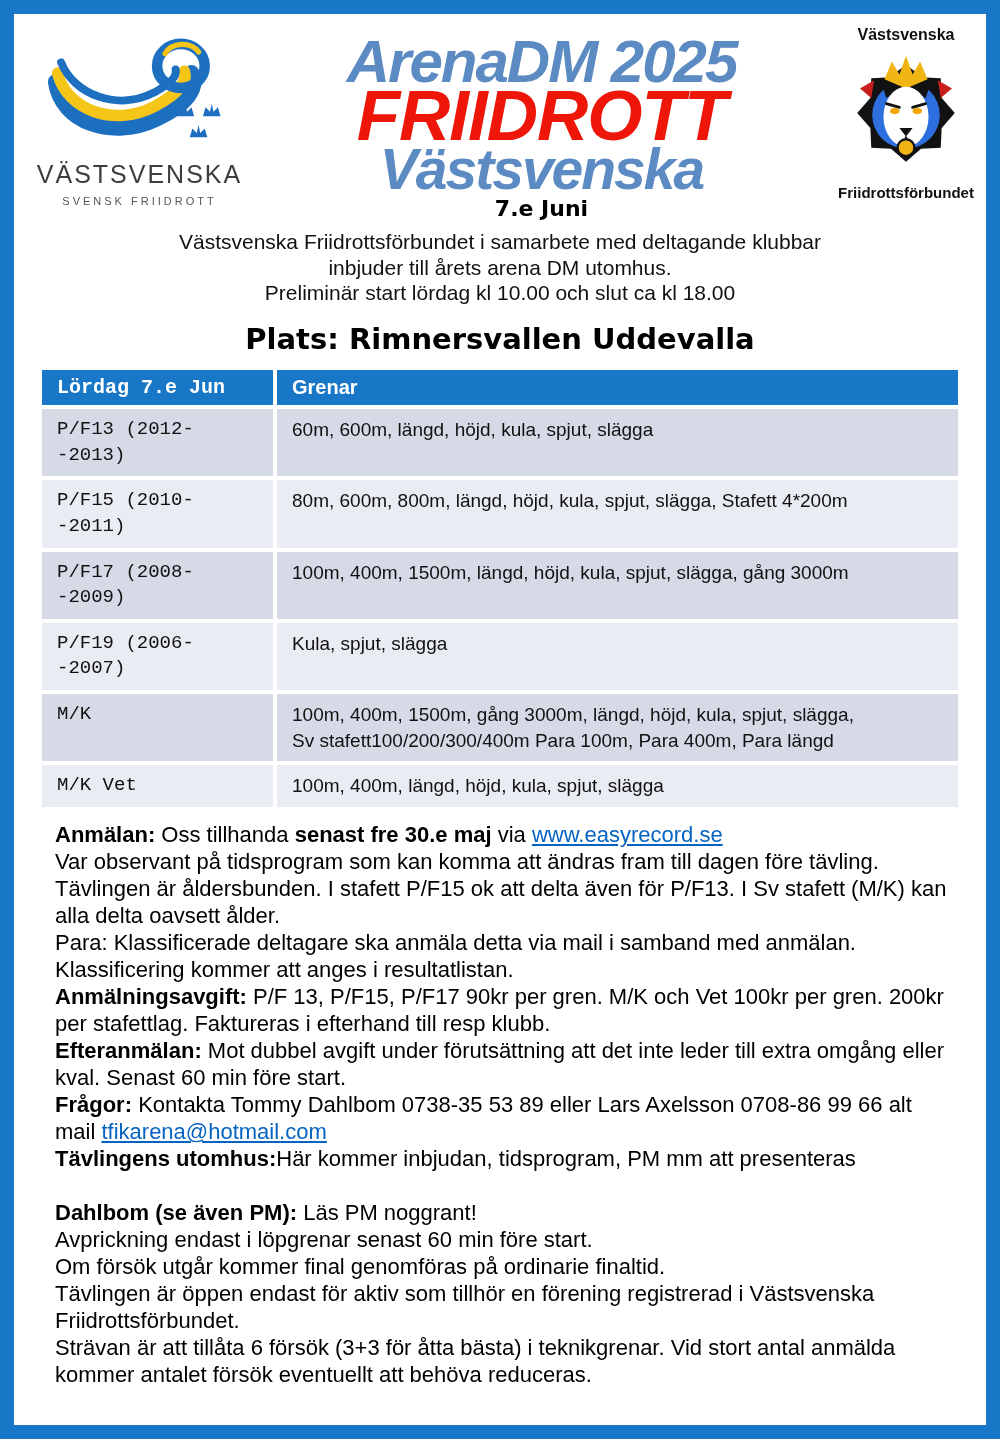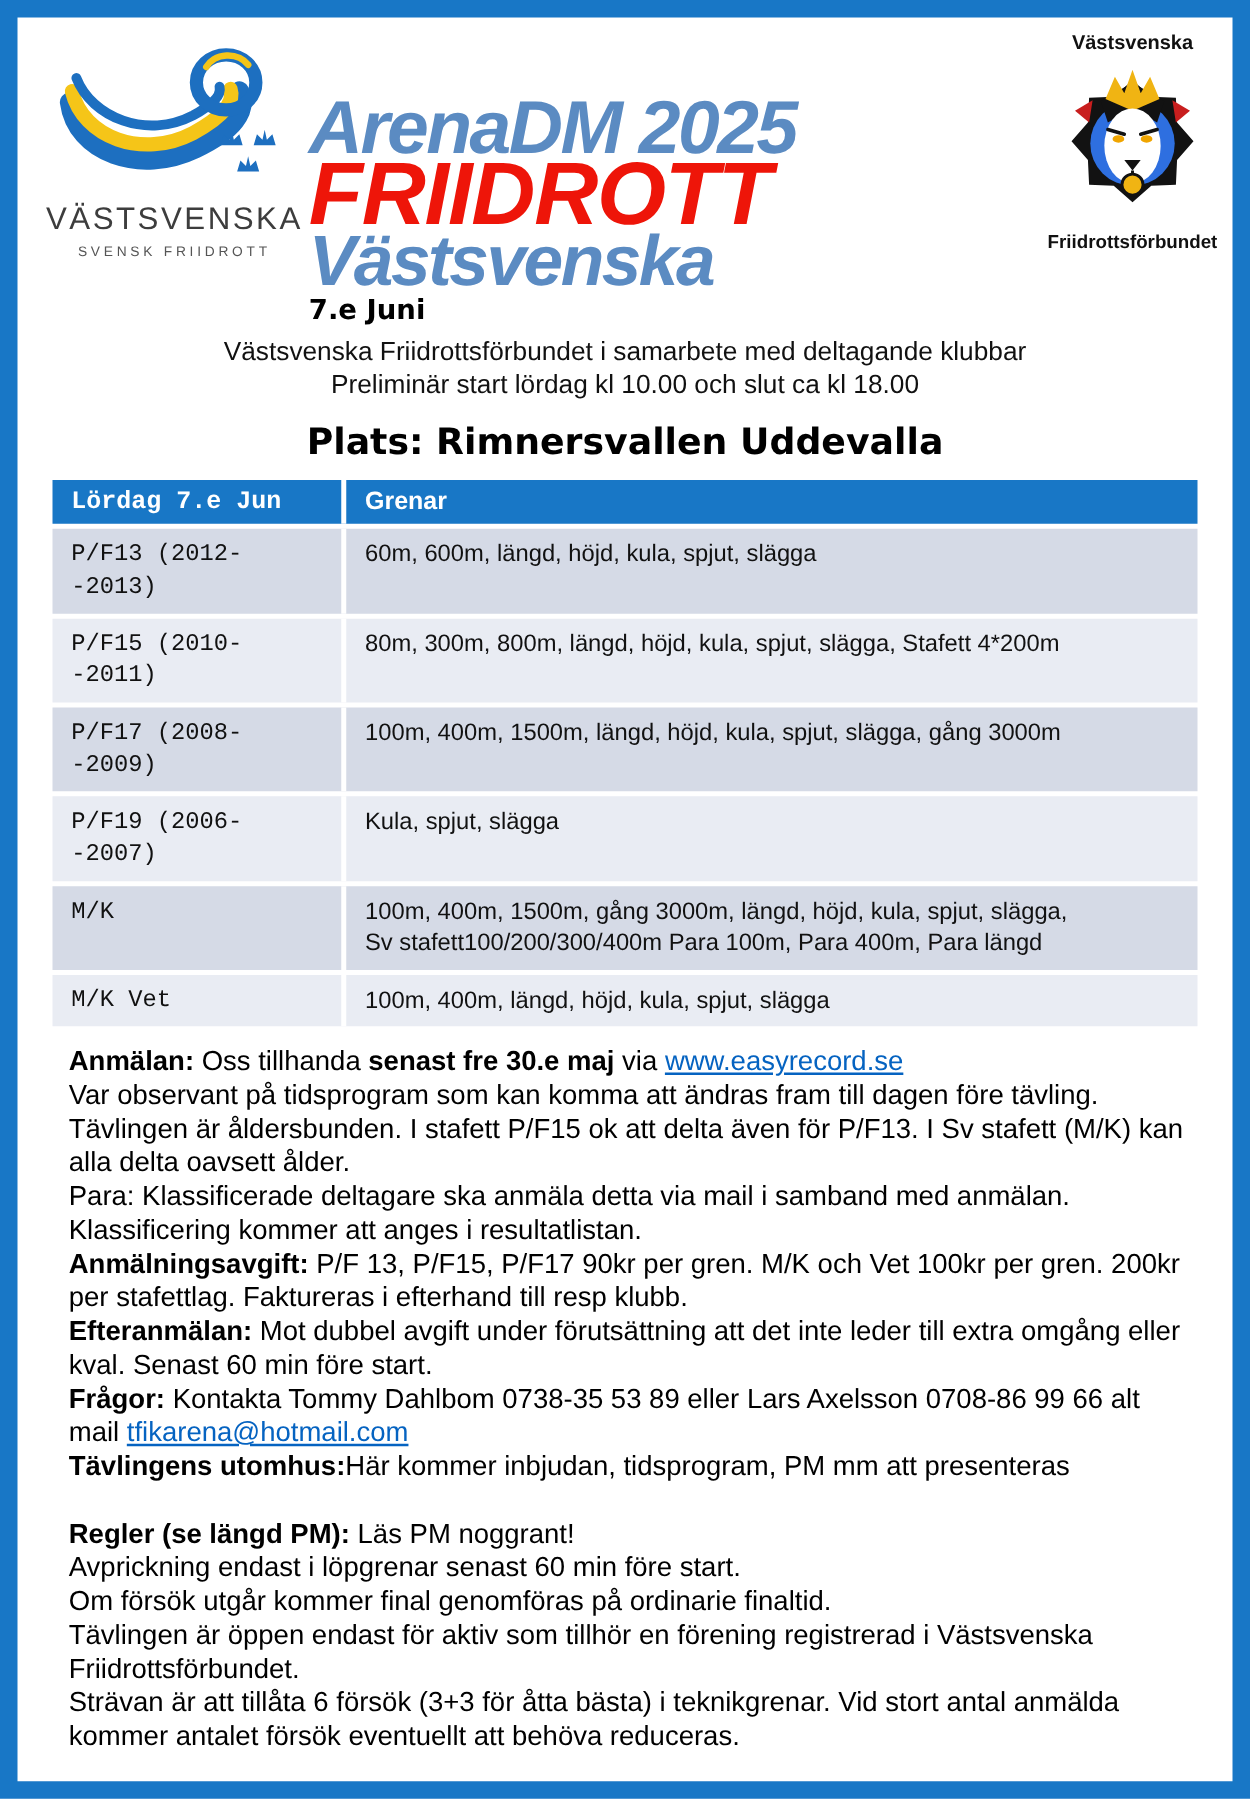--- a/index.html
+++ b/index.html
@@ -4,21 +4,21 @@
 <style>
   html,body{margin:0;padding:0;}
   body{width:1000px;height:1439px;font-family:"Liberation Sans",sans-serif;background:#fff;}
   .frame{box-sizing:border-box;width:1000px;height:1439px;border:14px solid #1877c6;background:#fff;position:relative;overflow:hidden;}
 
   
   .header{display:flex;align-items:flex-start;padding:8px 10px 0 18px;}
   .logo-left{width:215px;flex:none;text-align:center;padding-top:14px;}
   .logo-left .org{font-size:25px;letter-spacing:2px;color:#3d3d3d;font-weight:400;margin-top:2px;}
   .logo-left .suborg{font-size:11px;letter-spacing:3px;color:#555;margin-top:6px;}
-  .title-block{flex:1;line-height:.92;padding-top:12px;margin-top:40px;}
+  .title-block{flex:1;text-align:center;line-height:.92;padding-top:12px;}
   .t1{font-style:italic;font-weight:700;font-size:60px;color:#5b8bc2;letter-spacing:-2px;}
   .t2{font-style:italic;font-weight:700;font-size:71px;color:#ee1509;letter-spacing:-1px;margin-top:-6px;}
   .t3{font-style:italic;font-weight:700;font-size:57px;color:#5b8bc2;letter-spacing:-2px;margin-top:-6px;}
   .date{font-weight:700;font-size:22px;color:#000;margin-top:4px;font-family:"DejaVu Sans",sans-serif;}
   .logo-right{width:140px;flex:none;text-align:center;padding-top:4px;}
   .logo-right .top-label{font-weight:700;font-size:16px;color:#111;}
   .logo-right .bottom-label{font-weight:700;font-size:15px;color:#111;margin-top:-2px;}
 
   
   .intro{text-align:center;font-size:21px;line-height:1.22;color:#111;margin-top:10px;}
@@ -92,40 +92,41 @@
         <polygon fill="#121212" points="58,84 72,84 65,93"></polygon>
         <path d="M65,93 L65,99" stroke="#121212" stroke-width="2.5"></path>
         <circle cx="65" cy="105" r="9" fill="#f0b413" stroke="#121212" stroke-width="2.5"></circle>
       </svg>
       <div class="bottom-label">Friidrottsförbundet</div>
     </div>
   </div>
 
   <div class="intro">
     <div>Västsvenska Friidrottsförbundet i samarbete med deltagande klubbar</div>
+    <div>inbjuder till årets arena DM utomhus.</div>
     <div>Preliminär start lördag kl 10.00 och slut ca kl 18.00</div>
   </div>
   <div class="venue">Plats: Rimnersvallen Uddevalla</div>
 
   <div class="tbl">
     <div class="thead">
       <div class="c1">Lördag 7.e Jun</div>
       <div class="c2">Grenar</div>
     </div>
     <div>
         <div class="trow dark">
           <div class="c1">P/F13 (2012--2013)</div>
           <div class="c2">
             <div>60m, 600m, längd, höjd, kula, spjut, slägga</div>
           </div>
         </div>
         <div class="trow light">
           <div class="c1">P/F15 (2010--2011)</div>
           <div class="c2">
-            <div>80m, 300m, 800m, längd, höjd, kula, spjut, slägga, Stafett 4*200m</div>
+            <div>80m, 600m, 800m, längd, höjd, kula, spjut, slägga, Stafett 4*200m</div>
           </div>
         </div>
         <div class="trow dark">
           <div class="c1">P/F17 (2008--2009)</div>
           <div class="c2">
             <div>100m, 400m, 1500m, längd, höjd, kula, spjut, slägga, gång 3000m</div>
           </div>
         </div>
         <div class="trow light">
           <div class="c1">P/F19 (2006--2007)</div>
@@ -151,21 +152,21 @@
 
   <div class="info">
       <div class="para"><span class="b">Anmälan: </span><span>Oss tillhanda </span><span class="b">senast fre 30.e maj</span><span> via  </span><a href="#" class="link">www.easyrecord.se</a></div>
       <div class="para"><span>Var observant på tidsprogram som kan komma att ändras fram till dagen före tävling. Tävlingen är åldersbunden. I stafett P/F15 ok att delta även för P/F13. I Sv stafett (M/K) kan alla delta oavsett ålder.</span></div>
       <div class="para"><span>Para: Klassificerade deltagare ska anmäla detta via mail i samband med anmälan. Klassificering kommer att anges i resultatlistan.</span></div>
       <div class="para"><span class="b">Anmälningsavgift: </span><span>P/F 13, P/F15, P/F17 90kr per gren. M/K och Vet 100kr per gren. 200kr per stafettlag. Faktureras i efterhand till resp klubb.</span></div>
       <div class="para"><span class="b">Efteranmälan: </span><span>Mot dubbel avgift under förutsättning att det inte leder till extra omgång eller kval. Senast 60 min före start.</span></div>
       <div class="para"><span class="b">Frågor: </span><span>Kontakta Tommy Dahlbom 0738-35 53 89 eller Lars Axelsson 0708-86 99 66 alt mail </span><a href="#" class="link">tfikarena@hotmail.com</a></div>
       <div class="para"><span class="b">Tävlingens utomhus:</span><span>Här kommer inbjudan, tidsprogram, PM mm att presenteras</span></div>
       <div class="spacer"></div>
-      <div class="para"><span class="b">Regler (se längd PM): </span><span>Läs PM noggrant!</span></div>
+      <div class="para"><span class="b">Dahlbom (se även PM): </span><span>Läs PM noggrant!</span></div>
       <div class="para"><span>Avprickning endast i löpgrenar senast 60 min före start.</span></div>
       <div class="para"><span>Om försök utgår kommer final genomföras på ordinarie finaltid.</span></div>
       <div class="para"><span>Tävlingen är öppen endast för aktiv som tillhör en förening registrerad i Västsvenska Friidrottsförbundet.</span></div>
       <div class="para"><span>Strävan är att tillåta 6 försök (3+3 för åtta bästa) i teknikgrenar. Vid stort antal anmälda kommer antalet försök eventuellt att behöva reduceras.</span></div>
     </div>
 
   <div class="closing">Välkomna!</div>
 
   <div class="footer">
     <svg width="205" height="86" viewBox="0 0 210 112">

